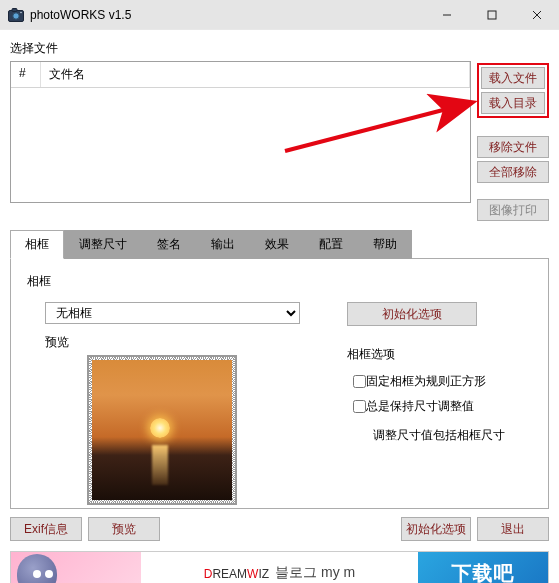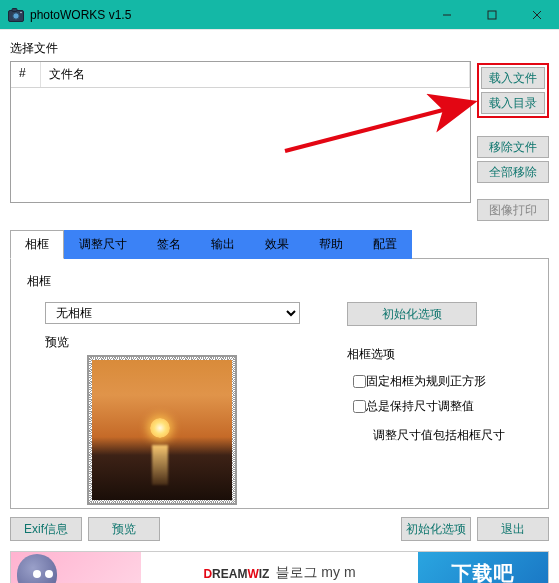--- a/index.html
+++ b/index.html
@@ -1,44 +1,44 @@
 <!DOCTYPE html>
 <html><head>
 <meta charset="utf-8">
 <style>
 * { box-sizing: border-box; margin: 0; padding: 0; font-family: "Microsoft YaHei", "SimSun", Arial, sans-serif; font-size: 12px; }
 body { background: #fff; width: 559px; height: 583px; overflow: hidden; }
 
-.titlebar { display: flex; align-items: center; height: 30px; background: #14b8a6; border-bottom: 1px solid #e8e8e8; padding-left: 8px; }
+.titlebar { display: flex; align-items: center; height: 30px; background: #e5e5e5; border-bottom: 1px solid #e8e8e8; padding-left: 8px; }
 .titlebar-icon { width: 16px; height: 14px; margin-right: 6px; }
 .titlebar-icon svg { width: 100%; height: 100%; display: block; }
 .titlebar-title { flex: 1; color: #000; }
 .sysbtns { display: flex; height: 100%; }
 .sysbtn { width: 45px; display: flex; align-items: center; justify-content: center; color: #222; cursor: pointer; }
 
 .content { padding: 8px 10px 0 10px; }
 
 .section-label { color: #000; margin: 2px 0 4px 0; }
 
 .toprow { display: flex; gap: 6px; }
 .filelist { flex: 1; border: 1px solid #a0a0a0; background: #fff; height: 142px; display: flex; flex-direction: column; }
 .filelist-header { display: flex; border-bottom: 1px solid #d4d4d4; background: #fff; }
 .filelist-header .col { padding: 4px 8px; border-right: 1px solid #e0e0e0; color: #000; }
 .col-hash { width: 30px; }
 .col-name { flex: 1; }
 .filelist-body { flex: 1; background: #fff; }
 
 .sidebtns { width: 72px; display: flex; flex-direction: column; gap: 3px; padding-top: 2px; }
-.btn { height: 22px; border: 1px solid #adadad; background: #e1e1e1; color: #0f766e; display: flex; align-items: center; justify-content: center; cursor: pointer; }
+.btn { height: 22px; border: 1px solid #adadad; background: #e1e1e1; color: #7f1d1d; display: flex; align-items: center; justify-content: center; cursor: pointer; }
 .btn.disabled { color: #888; }
 .sidebtns .spacer { height: 10px; }
 .highlight-box { border: 2px solid #e30613; padding: 2px; display: flex; flex-direction: column; gap: 3px; margin-bottom: 2px; }
 
 .tabs { display: flex; border-bottom: 1px solid #acacac; margin-top: 8px; position: relative; }
-.tab { padding: 5px 14px 5px 14px; border: 1px solid transparent; border-bottom: none; color: #000; cursor: pointer; position: relative; top: 1px; background: #3b82f6; }
+.tab { padding: 5px 14px 5px 14px; border: 1px solid transparent; border-bottom: none; color: #000; cursor: pointer; position: relative; top: 1px; background: #a3a3a3; }
 .tab.active { background: #fff; border-color: #acacac; border-bottom: 1px solid #fff; }
 .tabpanel { border: 1px solid #acacac; border-top: none; padding: 14px 16px 16px 16px; height: 250px; }
 
 .frame-group-title { margin-bottom: 12px; }
 .row { display: flex; }
 .left-col { width: 300px; }
 .right-col { flex: 1; padding-left: 20px; }
 
 select.combo { width: 255px; height: 22px; border: 1px solid #a9a9a9; background: #fff; padding-left: 6px; margin: 0 0 10px 18px; }
 
@@ -59,21 +59,21 @@
 .bottombar { display: flex; gap: 6px; padding: 8px 10px; align-items: center; }
 .bottombar .btn { width: 72px; height: 24px; }
 .bottombar .spacer { flex: 1; }
 
 .ad-banner { margin: 2px 10px 0 10px; height: 44px; border: 1px solid #ccc; position: relative; overflow: hidden; display:flex; }
 .ad-left { width: 130px; height:100%; background: linear-gradient(135deg,#ffb3d0,#ffd4e4); position:relative; }
 .ad-char { position:absolute; left:6px; top:2px; width:40px; height:40px; background: radial-gradient(circle at 40% 35%, #9aa0c9 0%, #7278a8 60%, #5a6090 100%); border-radius: 50% 50% 45% 45%; }
 .ad-eye { position:absolute; width:8px; height:8px; background:#fff; border-radius:50%; top:16px; }
 .ad-eye.l{ left:16px; } .ad-eye.r{ left:28px; }
 .ad-mid { flex:1; background:#fff; display:flex; align-items:center; justify-content:center; gap:6px; }
-.dreamwiz { font-family: Georgia, serif; font-weight:bold; font-size:16px; color:#333; }
+.dreamwiz { font-family: Georgia, serif; font-weight:normal; font-size:16px; color:#333; }
 .dreamwiz .d { color:#e30613; }
 .korean-ad { font-size:14px; color:#444; }
 .ad-right { width:130px; height:100%; background: linear-gradient(135deg,#2aa5e0,#1976c4); color:#fff; display:flex; align-items:center; justify-content:center; font-size:20px; font-weight:bold; letter-spacing:1px; }
 .watermark { position:absolute; right:14px; bottom:2px; color:#fff; font-size:9px; opacity:0.85; text-shadow:0 0 2px #000; }
 
 svg.arrow { position:absolute; pointer-events:none; z-index:10; }
 </style>
 </head>
 <body>
 
@@ -140,22 +140,22 @@
       <line x1="5" y1="60" x2="190" y2="12" stroke="#e30613" stroke-width="4" marker-end="url(#ah)"></line>
     </svg>
   </div>
 
   <div class="tabs">
     <div class="tab active">相框</div>
     <div class="tab">调整尺寸</div>
     <div class="tab">签名</div>
     <div class="tab">输出</div>
     <div class="tab">效果</div>
+    <div class="tab">配置</div>
     <div class="tab">帮助</div>
-    <div class="tab">配置</div>
   </div>
 
   <div class="tabpanel">
     <div class="frame-group-title">相框</div>
     <div class="row">
       <div class="left-col">
         <select class="combo">
           <option>无相框</option>
         </select>
         <div class="preview-label">预览</div>

